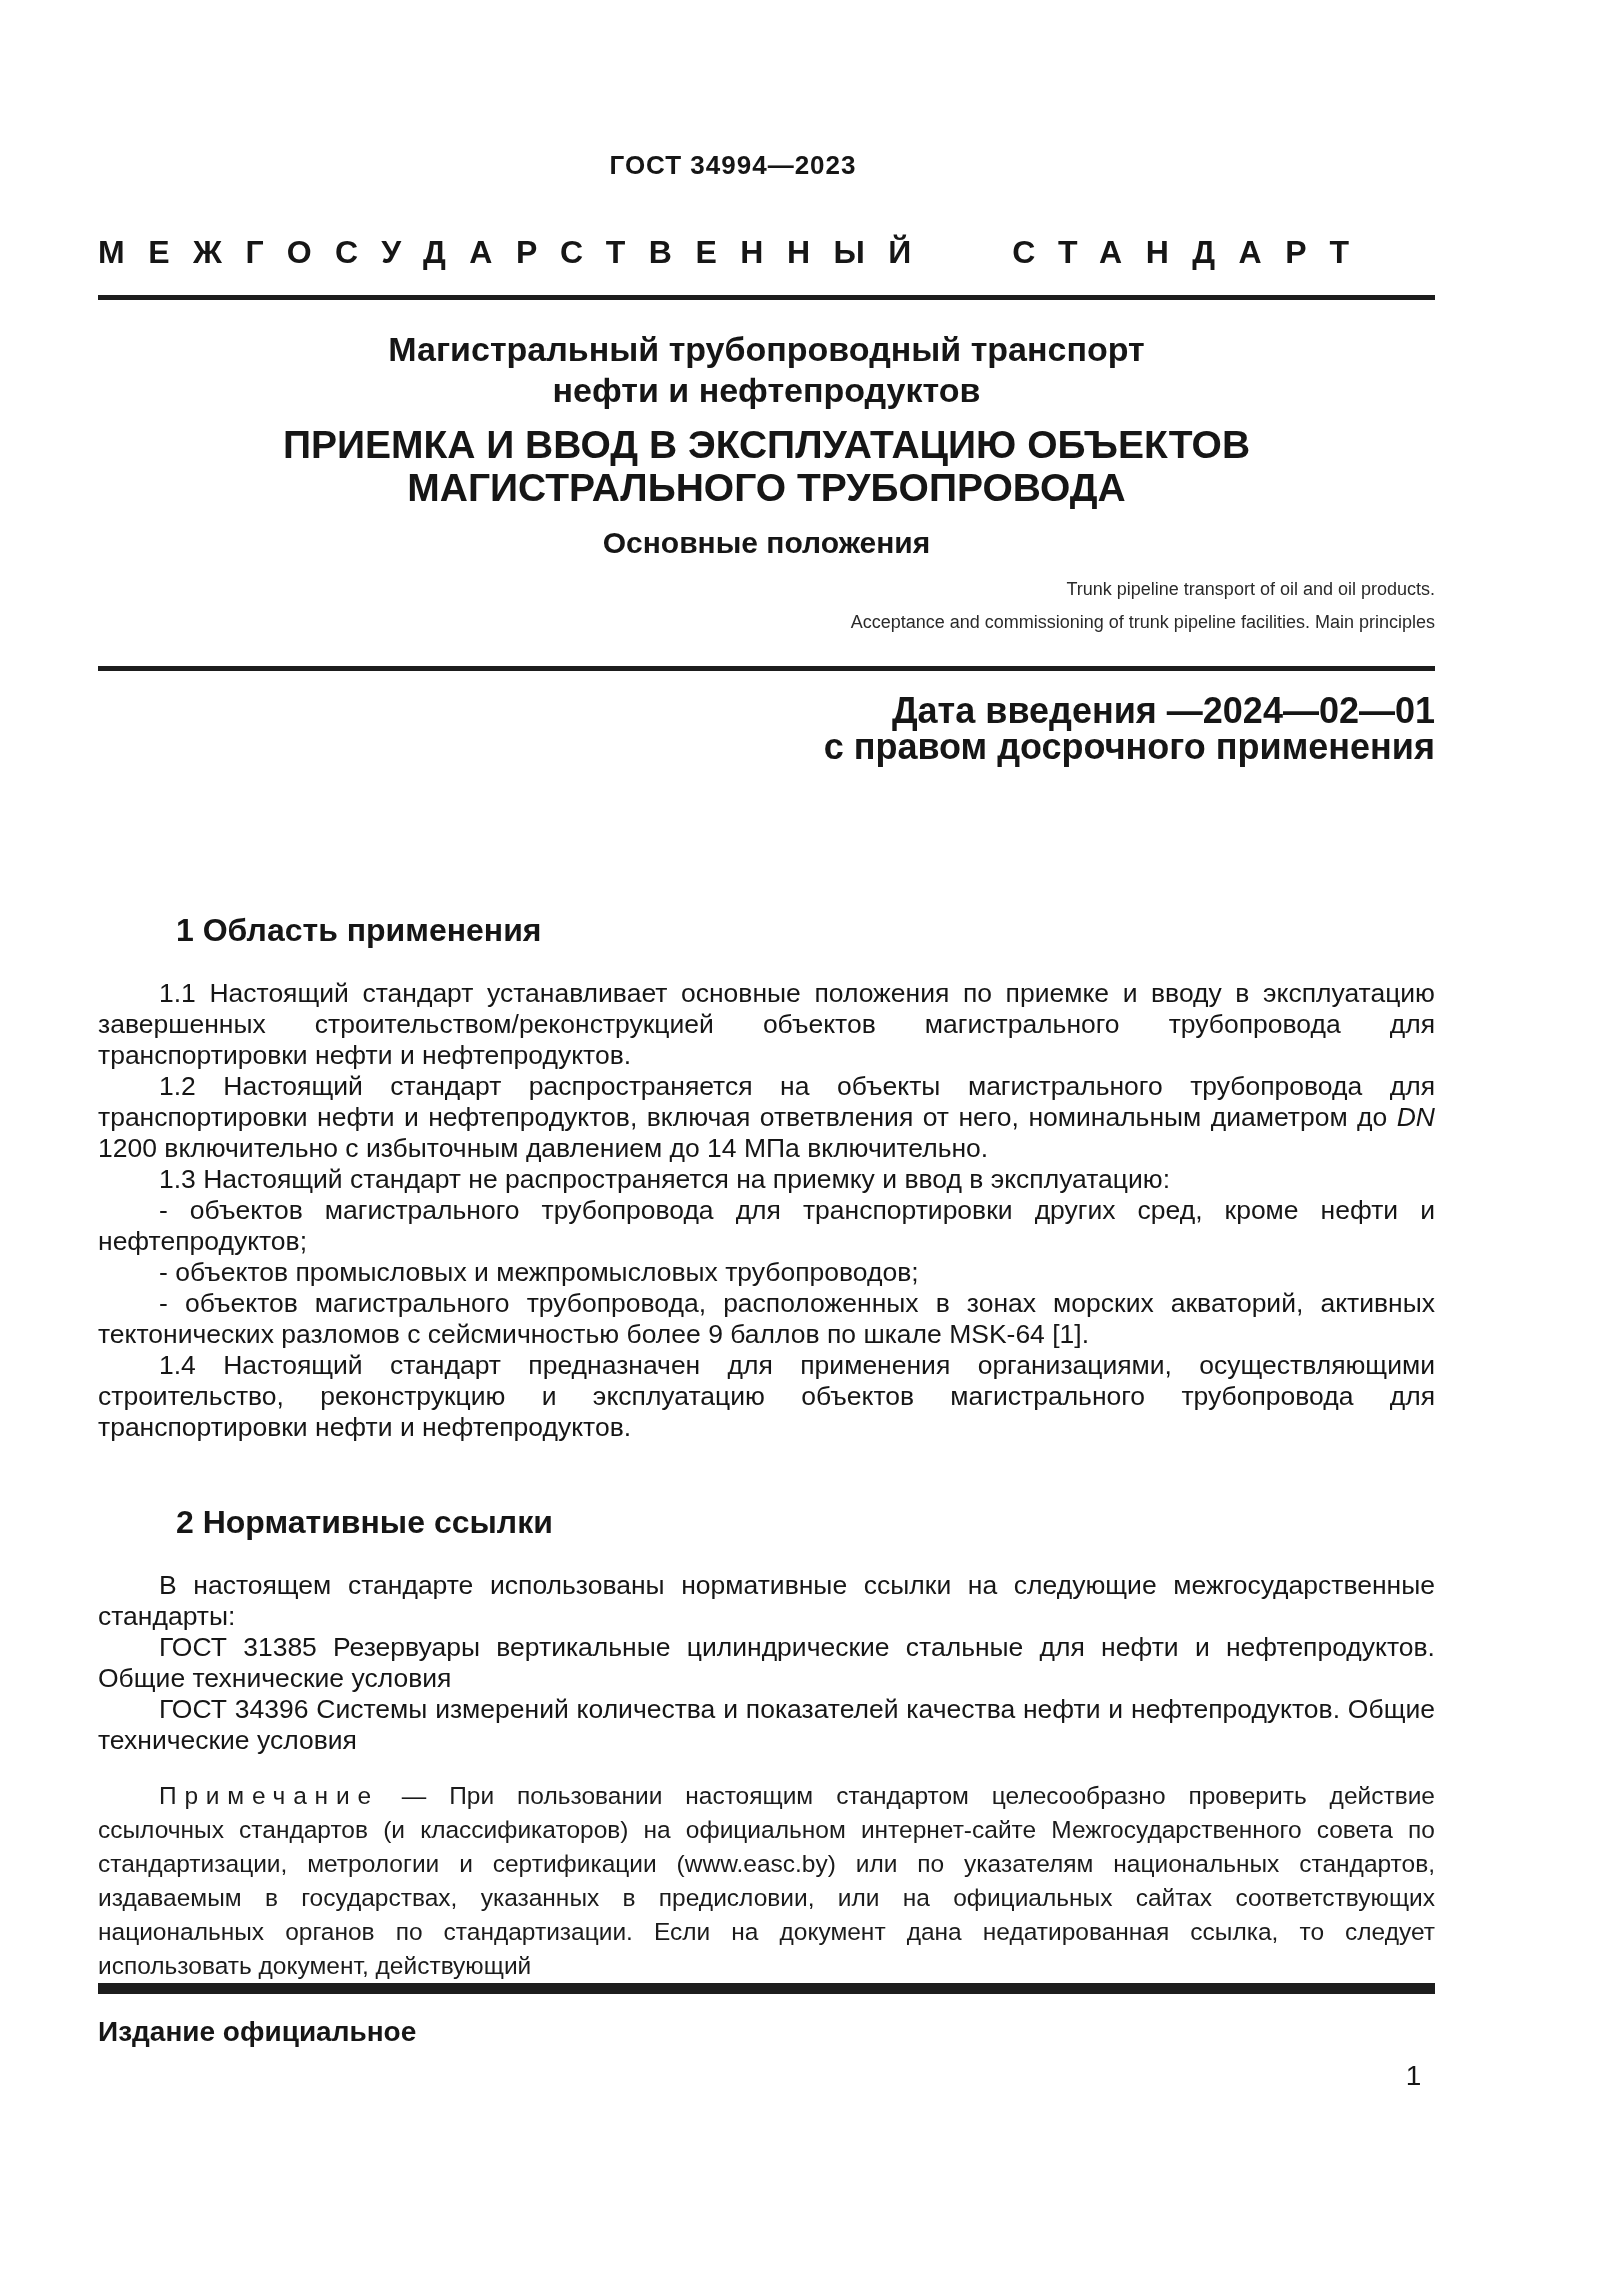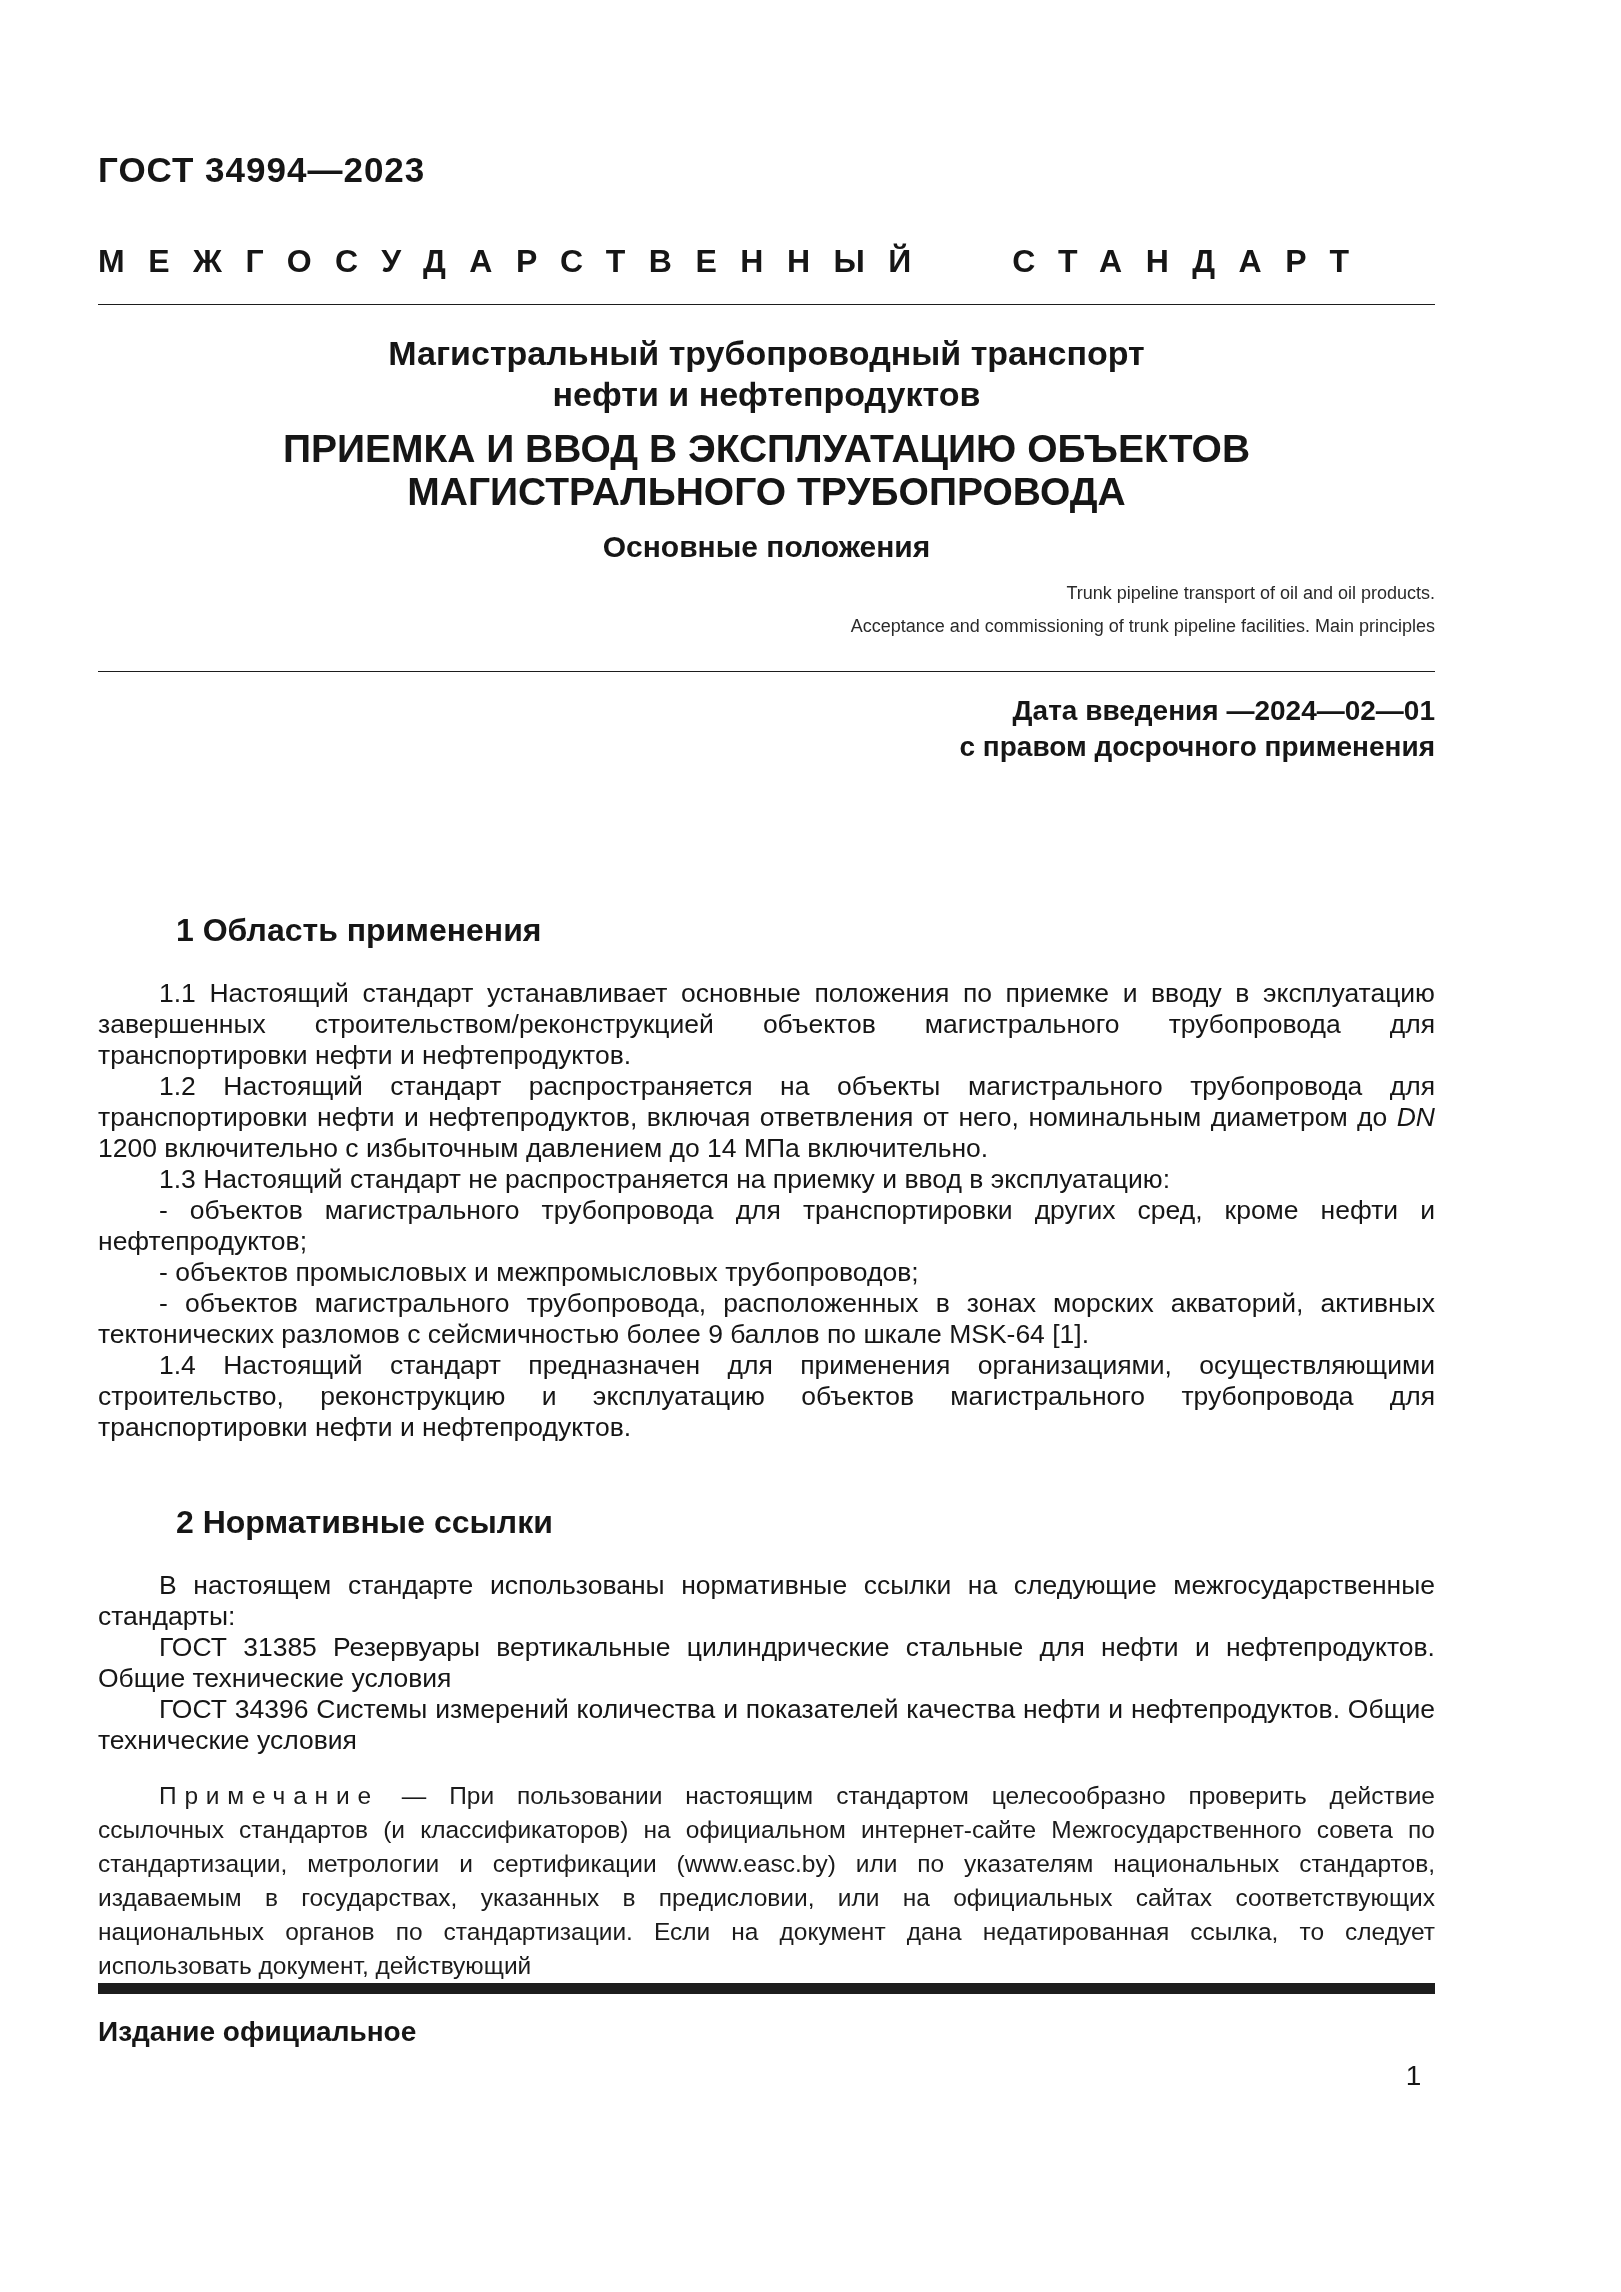--- a/index.html
+++ b/index.html
@@ -11,43 +11,43 @@
     color: #161616;
     font-family: "Liberation Sans", sans-serif;
     box-sizing: border-box;
     padding: 0 186px 201px 98px;
     display: flex;
     flex-direction: column;
     overflow: hidden;
   }
   .doc-code {
     margin-top: 150px;
-    text-align: left;
+    text-align: center;
     padding-right: 67px;
-    font-size: 35px;
+    font-size: 26px;
     font-weight: bold;
     letter-spacing: 1px;
   }
   .banner {
     margin-top: 53px;
     font-size: 32px;
     font-weight: bold;
     letter-spacing: 23.5px;
     word-spacing: 45px;
     white-space: nowrap;
     text-align: left;
   }
   .rule { background: #1d1d1d; border: none; }
   .rule-banner { margin-top: 23.5px; height: 12.7px; }
   .rule-title { margin-top: 27.4px; height: 11.8px; }
   .subject { margin-top: 29px; text-align: center; font-weight: bold; font-size: 34px; line-height: 41px; }
   .main-title { margin-top: 11.8px; text-align: center; font-weight: bold; font-size: 39px; line-height: 43px; }
   .subtitle { margin-top: 17.6px; text-align: center; font-weight: bold; font-size: 30px; }
   .title-en { margin-top: 13px; text-align: right; font-size: 18px; line-height: 33px; color: #2a2a2a; }
-  .date-block { margin-top: 21.6px; text-align: right; font-weight: bold; font-size: 28px; line-height: 36px; }
+  .date-block { margin-top: 21.6px; text-align: right; font-weight: bold; font-size: 36px; line-height: 36px; }
   .sections { }
   .section-block { margin-top: 61px; }
   .section-block:first-child { margin-top: 147px; }
   .section-heading { margin: 17px; font-size: 32px; font-weight: bold; text-indent: 61px; }
   .para {
     margin: 0;
     font-size: 26.5px;
     line-height: 31px;
     text-align: justify;
     text-indent: 61px;

